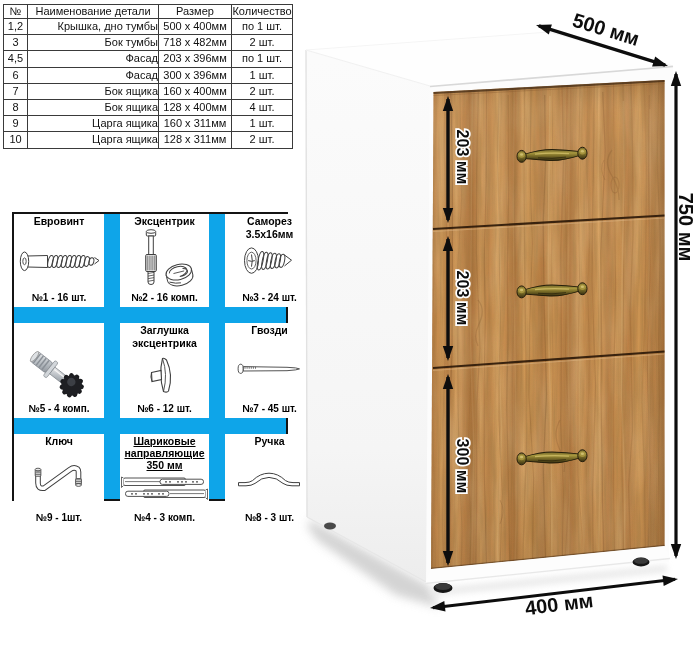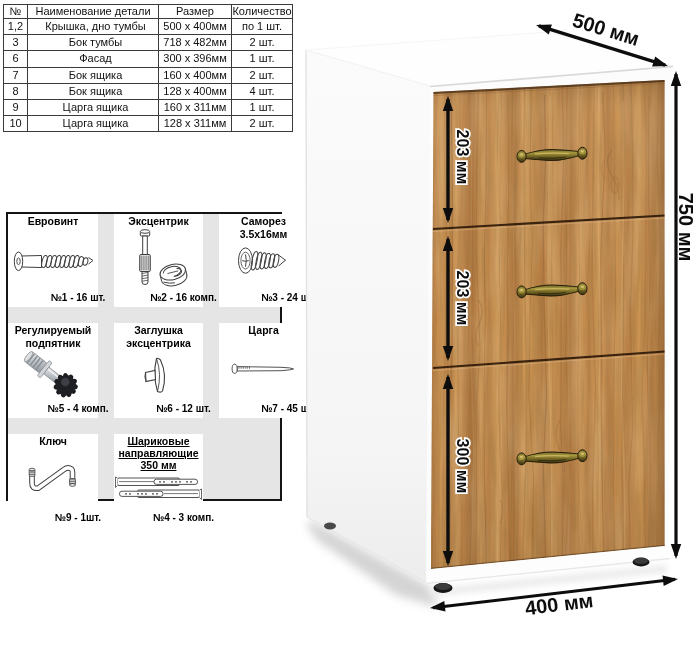--- a/index.html
+++ b/index.html
@@ -3,30 +3,30 @@
 <meta charset="utf-8">
 <style>
   html,body{margin:0;padding:0;}
   body{width:700px;height:648px;background:#ffffff;position:relative;overflow:hidden;
        font-family:"Liberation Sans", sans-serif;}
   #parts{position:absolute;left:3px;top:4px;}
   #parts table{border-collapse:collapse;table-layout:fixed;width:289px;font-size:11px;color:#111;}
   #parts td{border:1px solid #3a3a3a;padding:0;text-align:center;overflow:hidden;white-space:nowrap;
             height:15.2px;line-height:15px;}
   #parts tr.h td{height:13px;line-height:13px;font-size:11px;}
-  #parts td.nm{text-align:center;padding-left:5px;margin-top:36px;}
-  #hw{position:absolute;left:6px;top:212px;width:272px;height:285px;
-      border:2px solid #141414;background:#e5e5e5;
+  #parts td.nm{text-align:right;padding-left:5px;margin-top:36px;}
+  #hw{position:absolute;left:12px;top:212px;width:272px;height:285px;
+      border:2px solid #141414;background:#0ea5e9;
       display:grid;grid-template-columns:90px 89px 89px;grid-template-rows:93px 95px 93px;
       grid-gap:2px;gap:16px;}
   .cellbox{position:relative;background:#fff;}
   .ttl{position:absolute;top:1px;left:-2px;right:-2px;text-align:center;
        font-weight:bold;font-size:10.5px;line-height:12.5px;color:#000;}
   .cap{position:absolute;bottom:4px;left:0;width:100%;text-align:center;
-       font-weight:bold;font-size:10px;color:#000;white-space:nowrap;margin-left:25px;}
+       font-weight:bold;font-size:10px;color:#000;white-space:nowrap;}
   .ic{position:absolute;left:0;top:0;}
   #cab{position:absolute;left:0;top:0;}
 </style>
 </head>
 <body>
 
 <div id="parts">
 <table>
  <colgroup>
         <col style="width:24px">
@@ -47,20 +47,26 @@
           <td>500 x 400мм</td>
           <td>по 1 шт.</td>
         </tr>
  <tr>
           <td>3</td>
           <td class="nm">Бок тумбы</td>
           <td>718 x 482мм</td>
           <td>2 шт.</td>
         </tr>
  <tr>
+          <td>4,5</td>
+          <td class="nm">Фасад</td>
+          <td>203 x 396мм</td>
+          <td>по 1 шт.</td>
+        </tr>
+ <tr>
           <td>6</td>
           <td class="nm">Фасад</td>
           <td>300 x 396мм</td>
           <td>1 шт.</td>
         </tr>
  <tr>
           <td>7</td>
           <td class="nm">Бок ящика</td>
           <td>160 x 400мм</td>
           <td>2 шт.</td>
@@ -161,21 +167,20 @@
           <ellipse cx="44.1" cy="46.8" rx="2.5" ry="8.3" transform="rotate(12 44.1 46.8)"></ellipse>
           <ellipse cx="48.4" cy="46.8" rx="2.5" ry="7.8" transform="rotate(12 48.4 46.8)"></ellipse>
           <ellipse cx="52.7" cy="46.8" rx="2.5" ry="7.2" transform="rotate(12 52.7 46.8)"></ellipse>
           <ellipse cx="57.0" cy="46.8" rx="2.5" ry="6.7" transform="rotate(12 57.0 46.8)"></ellipse>
           <path d="M59.5,41 L66.5,46.2 L59.5,52"></path>
         </g>
       </svg>
     <div class="cap">№3 - 24 шт.</div>
     </div>
   <div class="cellbox">
-    <div class="ttl">Регулируемый<br>подпятник</div>
     <svg class="ic" width="90" height="95" viewBox="0 0 90 95">
         <defs>
           <linearGradient id="metg" x1="0" y1="0" x2="1" y2="1">
             <stop offset="0" stop-color="#ececec"></stop>
             <stop offset="0.5" stop-color="#bcc1c6"></stop>
             <stop offset="1" stop-color="#90969d"></stop>
           </linearGradient>
         </defs>
         <g transform="translate(0,-3.5) rotate(38 40 52)">
           <rect x="15" y="46" width="19" height="12.5" rx="2" fill="url(#metg)" stroke="#7d838a" stroke-width="0.7"></rect>
@@ -210,21 +215,21 @@
         <g fill="#fff" stroke="#3f3f3f" stroke-width="1.1">
           <path d="M42.5,35.5 Q38.5,52 43.5,68.5 Q47,70 48.5,68 Q53.5,52 46.5,37 Q44,34.5 42.5,35.5 Z"></path>
           <path d="M42.5,35.5 Q48,51 43.5,68.5" fill="none" stroke-width="0.9"></path>
           <path d="M31.5,49.5 L41,47.5 L41.5,56.5 L32,58.5 Z"></path>
           <path d="M31.5,49.5 Q30,53.8 32,58.5" fill="none" stroke-width="0.9"></path>
         </g>
       </svg>
     <div class="cap">№6 - 12 шт.</div>
     </div>
   <div class="cellbox">
-    <div class="ttl">Царга</div>
+    <div class="ttl">Гвозди</div>
     <svg class="ic" width="89" height="95" viewBox="0 0 89 95">
         <g fill="#fff" stroke="#3f3f3f" stroke-width="0.9">
           <ellipse cx="15.7" cy="45.8" rx="2.6" ry="4.6"></ellipse>
           <path d="M18.3,43.6 L62,44.3 L70.5,44.9 L74.5,45.9 L70.5,46.9 L62,47.7 L18.3,48 Z"></path>
         </g>
         <g stroke="#3f3f3f" stroke-width="0.7">
           <line x1="20.0" y1="43.8" x2="20.0" y2="45.8"></line>
           <line x1="22.1" y1="43.8" x2="22.1" y2="45.8"></line>
           <line x1="24.2" y1="43.8" x2="24.2" y2="45.8"></line>
           <line x1="26.3" y1="43.8" x2="26.3" y2="45.8"></line>
@@ -276,20 +281,29 @@
         <circle cx="12" cy="59.8" r="0.9" fill="#3f3f3f"></circle>
         <circle cx="16" cy="59.8" r="0.9" fill="#3f3f3f"></circle>
         <circle cx="24" cy="59.8" r="0.9" fill="#3f3f3f"></circle>
         <circle cx="28" cy="59.8" r="0.9" fill="#3f3f3f"></circle>
         <circle cx="32" cy="59.8" r="0.9" fill="#3f3f3f"></circle>
         <circle cx="39" cy="59.8" r="0.9" fill="#3f3f3f"></circle>
         <circle cx="43" cy="59.8" r="0.9" fill="#3f3f3f"></circle>
         <path d="M85.5,56 L87.5,55 L87.5,65.5 L85.5,63.5" fill="#fff" stroke="#3f3f3f" stroke-width="0.8"></path>
       </svg>
     <div class="cap">№4 - 3 комп.</div>
+    </div>
+  <div class="cellbox">
+    <div class="ttl">Ручка</div>
+    <svg class="ic" width="89" height="93" viewBox="0 0 89 93">
+        <g fill="#fff" stroke="#3f3f3f" stroke-width="1">
+          <path d="M13.5,48.6 L20,48.6 Q24.5,48.6 27.5,46.6 Q35,39.2 44,39.2 Q53,39.2 60.5,46.6 Q63.5,48.6 68,48.6 L74.5,48.6 L74.5,51.8 L67,51.8 Q61.5,51.8 58,49.4 Q51.5,43.4 44,43.4 Q36.5,43.4 30,49.4 Q26.5,51.8 21,51.8 L13.5,51.8 Z"></path>
+        </g>
+      </svg>
+    <div class="cap">№8 - 3 шт.</div>
     </div>
 </div>
 
 <svg id="cab" width="700" height="648" viewBox="0 0 700 648">
 <defs>
 <linearGradient id="woodg" gradientUnits="userSpaceOnUse" x1="430" y1="0" x2="666" y2="0">
 <stop offset="0.0" stop-color="#a26c36"></stop>
 <stop offset="0.02" stop-color="#bf8448"></stop>
 <stop offset="0.05" stop-color="#d29c5b"></stop>
 <stop offset="0.08" stop-color="#b67c43"></stop>

